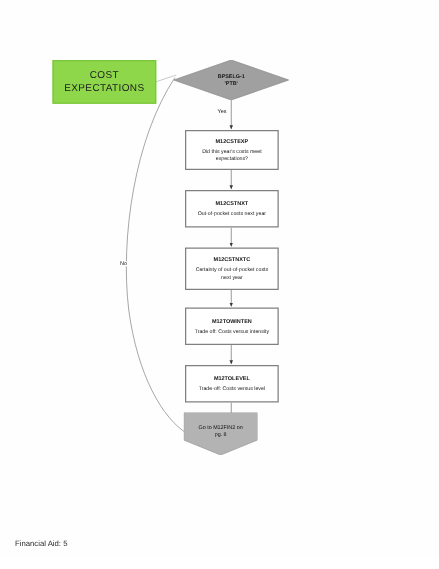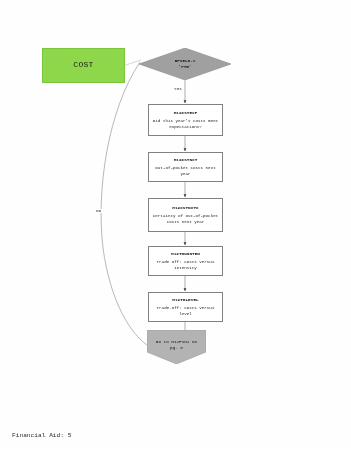--- a/index.html
+++ b/index.html
@@ -9,21 +9,20 @@
   }
   body {
     font-family: "Liberation Sans", sans-serif;
   }
   #page {
     position: relative;
     width: 351px;
     height: 446px;
     background: #fefefe;
     overflow: hidden;
-    font-family: Liberation Mono, monospace;
   }
 
   
   .section-header {
     position: absolute;
     left: 42px;
     top: 48px;
     width: 81px;
     height: 33px;
     background: #8ed74a;
@@ -178,20 +177,21 @@
 
     <line x1="185" y1="322" x2="185" y2="333" stroke="#8a8a8a" stroke-width="0.7" marker-end="url(#arrow)"></line>
 
     <line x1="123" y1="66" x2="141" y2="60" stroke="#b8b8b8" stroke-width="0.6"></line>
 
     <path d="M 140 62 C 108 110, 96 190, 103 248 C 110 300, 130 335, 150 347" fill="none" stroke="#9a9a9a" stroke-width="0.7" marker-end="url(#arrow)"></path>
   </svg>
 
   <div class="section-header">
     <span>COST</span>
+    <span>EXPECTATIONS</span>
   </div>
 
   <div class="decision">
     <svg viewBox="0 0 92 32" xmlns="http://www.w3.org/2000/svg">
       <polygon points="46,0 92,16 46,32 0,16" fill="#a0a0a0" stroke="#8c8c8c" stroke-width="0.6"></polygon>
     </svg>
     <div class="dtext">
       <span>BPSELG-1</span>
       <span>'PTB'</span>
     </div>

